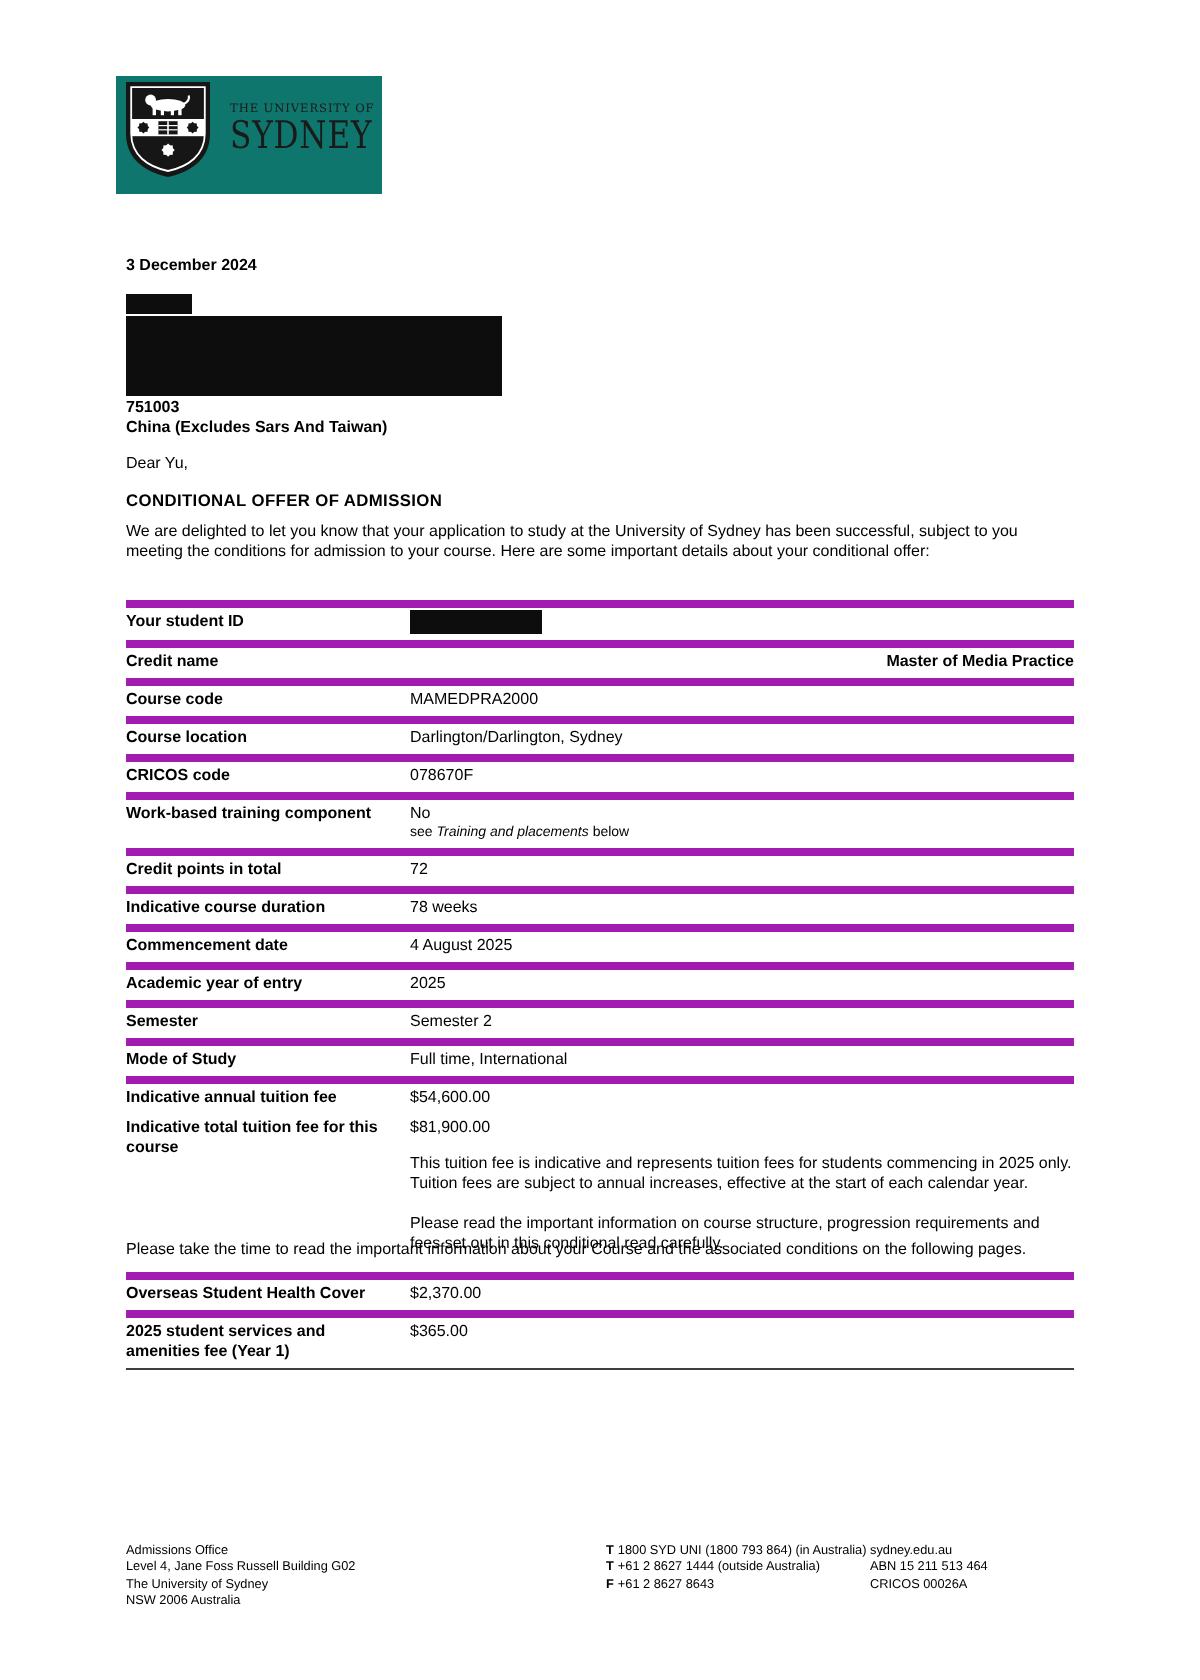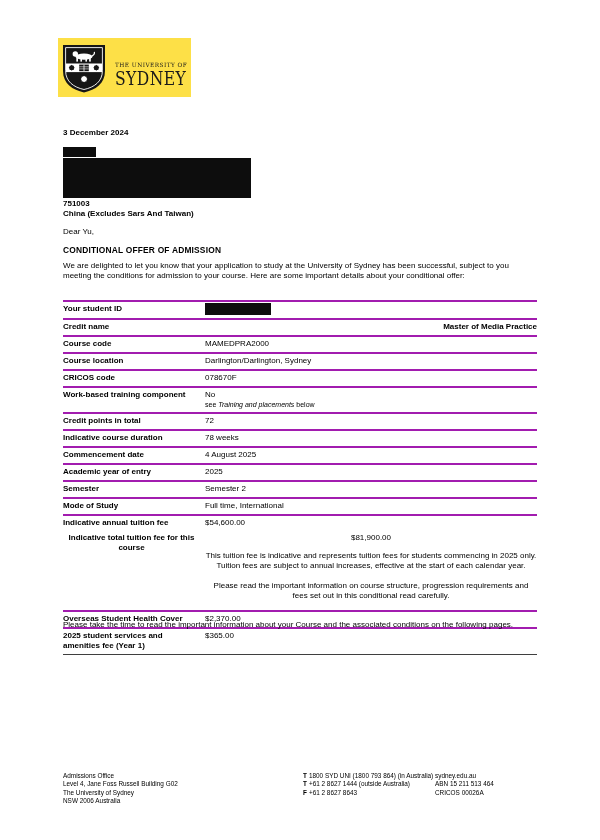--- a/index.html
+++ b/index.html
@@ -4,43 +4,43 @@
 <style>
   * { margin:0; padding:0; box-sizing:border-box; }
   html,body { background:#e9e9e9; }
   .page {
     position:relative; width:600px; height:840px; background:#ffffff;
     font-family:"Liberation Sans", sans-serif; color:#000; overflow:hidden;
     margin:0 auto;
   }
   
   .logo-block { position:absolute; left:58px; top:38px; width:133px; height:59px;
-    background:#fde047; display:flex; align-items:center; padding:2px 0 0 4px; }
+    background:#0f766e; display:flex; align-items:flex-start; padding:2px 0 0 4px; }
   .crest { flex:0 0 auto; }
   .logo-text { margin-left:9px; padding-top:12px; color:#1a1a1a; }
   .logo-line1 { font-family:"DejaVu Serif", serif; font-size:5.8px; letter-spacing:0.45px; white-space:nowrap; }
   .logo-line2 { font-family:"DejaVu Serif", serif; font-size:19px; line-height:1;
     letter-spacing:0.5px; transform:scaleX(0.82); transform-origin:left top; margin-top:1px; white-space:nowrap; }
   
   .abs { position:absolute; left:63px; width:474px; font-size:8px; line-height:10px; }
   .date-line { top:128px; font-weight:bold; }
   .redact-sm { position:absolute; left:63px; top:147px; width:33px; height:10px; background:#0d0d0d; }
   .redact-lg { position:absolute; left:63px; top:158px; width:188px; height:40px; background:#0d0d0d; }
   .app-number { top:199px; font-weight:bold; }
   .citizenship { top:209px; font-weight:bold; }
   .salutation { top:227px; }
   .heading { top:245px; font-size:8.4px; font-weight:bold; letter-spacing:0.2px; }
   .intro { top:261px; }
   .closing { top:620px; }
   
   .offer-table { position:absolute; left:63px; top:300px; width:474px;
     font-size:8px; line-height:10px; border-bottom:1px solid #3f3f3f; }
-  .trow { display:grid; grid-template-columns:142px 1fr; border-top:2px solid #a21caf;
+  .trow { display:grid; grid-template-columns:142px 1fr; border-top:4px solid #a21caf;
     padding:2px 0 3px 0; }
-  .trow.no-top { border-top:none;text-align:center; }
+  .trow.no-top { border-top:none; }
   .tlabel { font-weight:bold; padding-right:5px; }
   .nowrap-label .tlabel { white-space:nowrap; padding-right:0; }
   .tvalue { }
   .tvalue.vbold { font-weight:bold;text-align:right; }
   .redact-box { width:66px; height:12px; background:#0d0d0d; margin-top:-1px; }
   .subnote { font-size:7px; line-height:9px; }
   .subnote i { font-style:italic; }
   .fee-row { padding-bottom:9px; }
   .fee-para1 { margin-top:8px; max-width:334px; }
   .fee-para2 { margin-top:10px; max-width:334px; }

